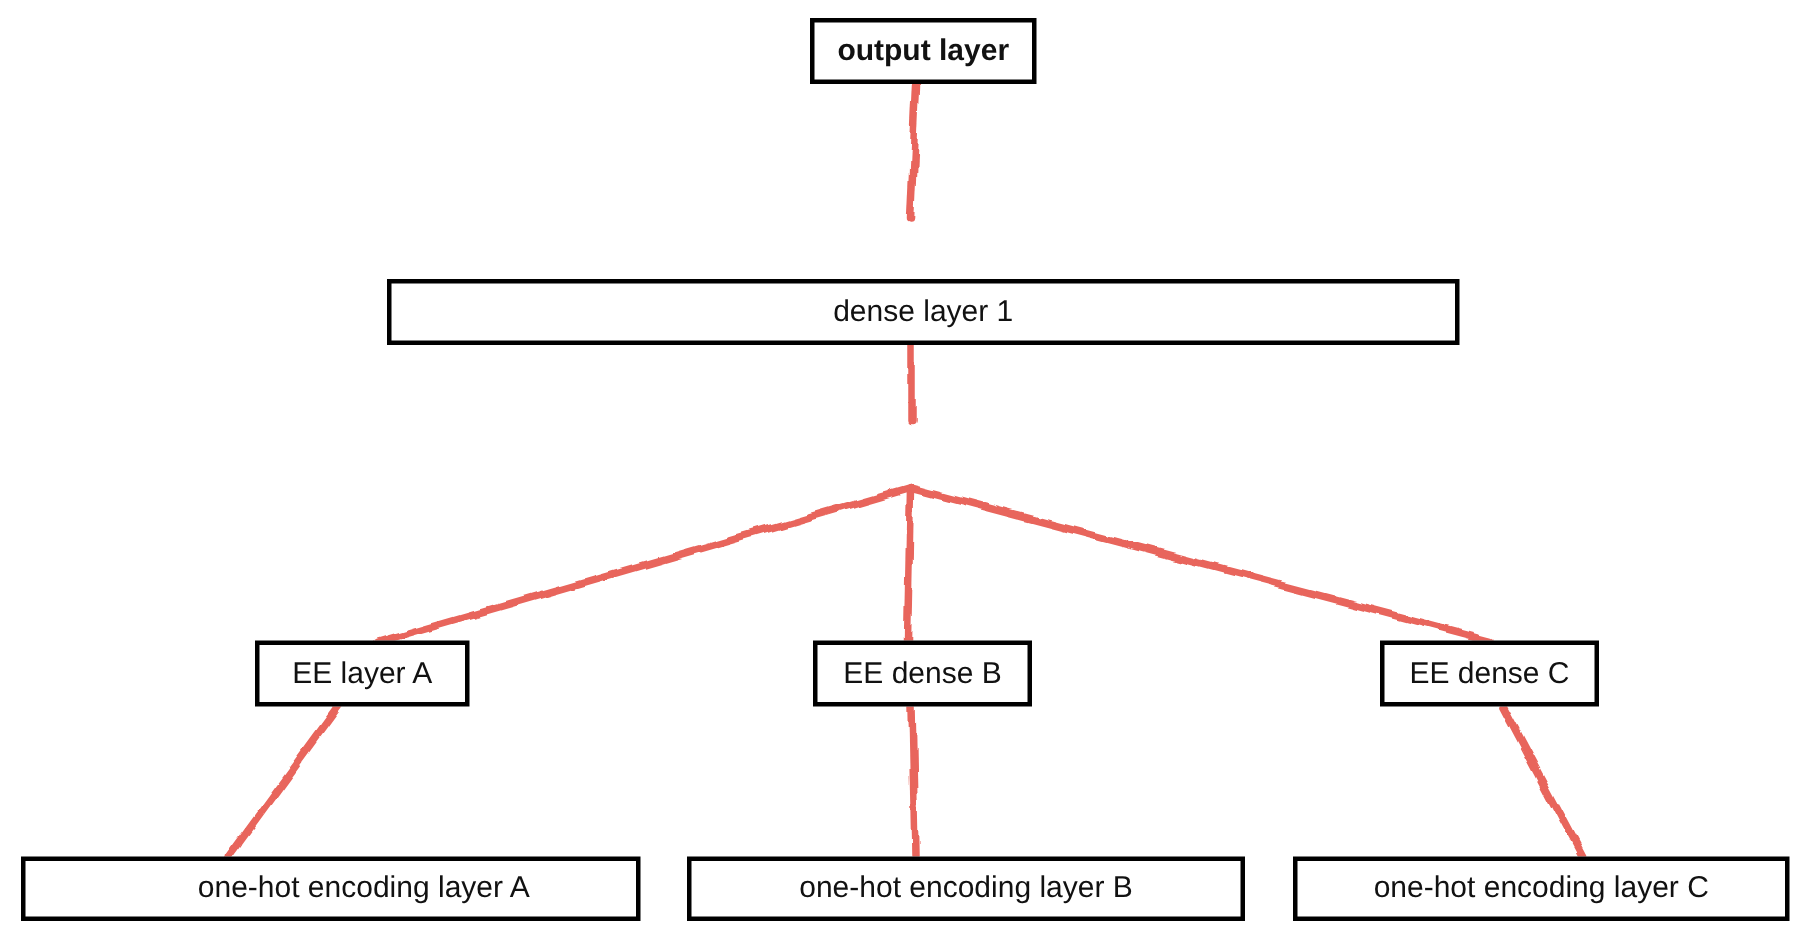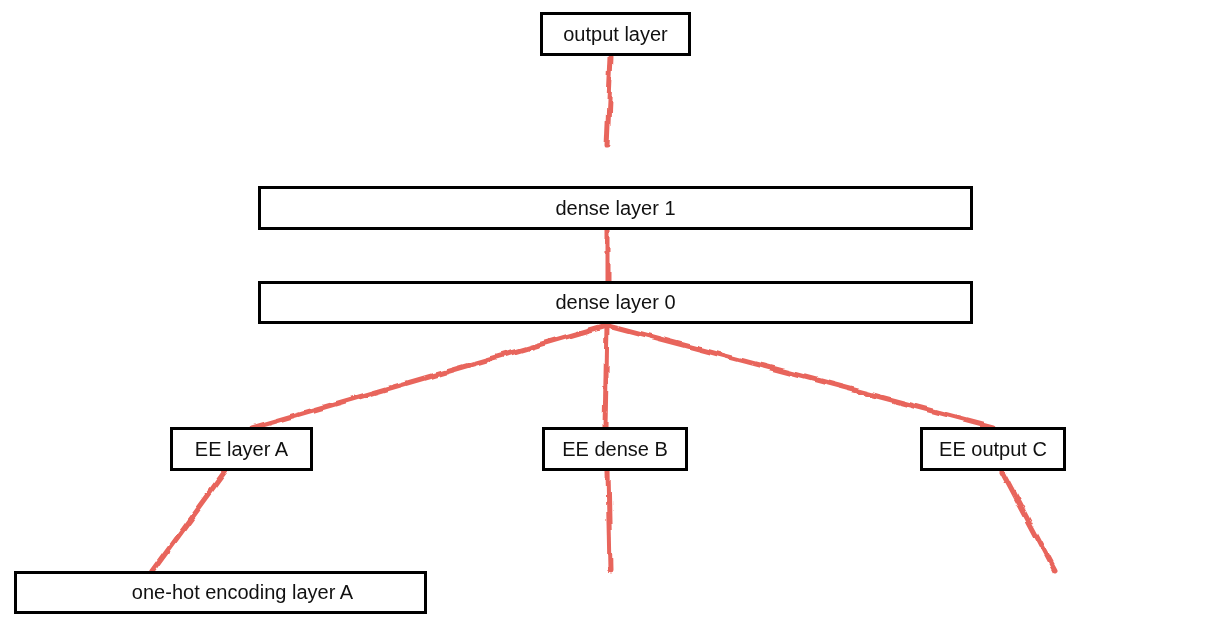--- a/index.html
+++ b/index.html
@@ -29,21 +29,21 @@
     background: #ffffff;
     border: 3px solid #000000;
     display: flex;
     align-items: center;
     justify-content: center;
     font-size: 20px;
     color: #111111;
     white-space: nowrap;
   }
   
-  .node-output   { left: 540px; top: 12px;  width: 151px; height: 44px; }
+  .node-output   { left: 540px; top: 12px;  width: 151px; height: 44px; font-weight: bold; }
   .node-dense1   { left: 258px; top: 146px; width: 715px; height: 44px; margin-top: 40px; }
   .node-dense0   { left: 258px; top: 281px; width: 715px; height: 43px; }
   .node-eea      { left: 170px; top: 427px; width: 143px; height: 44px; justify-content: center; }
   .node-eeb      { left: 542px; top: 427px; width: 146px; height: 44px; }
   .node-eec      { left: 920px; top: 427px; width: 146px; height: 44px; }
   .node-onehota  { left: 14px;  top: 571px; width: 413px; height: 43px; padding-left: 44px; }
   .node-onehotb  { left: 458px; top: 571px; width: 372px; height: 43px; }
   .node-onehotc  { left: 862px; top: 571px; width: 331px; height: 43px; }
 </style>
 </head>
@@ -71,35 +71,38 @@
   </svg>
 
   <div class="node node-output" style="border-color: rgb(0, 0, 0); color: rgb(17, 17, 17);">
     <span>output layer</span>
   </div>
 
   <div class="node node-dense1" style="border-color: rgb(0, 0, 0); color: rgb(17, 17, 17);">
     <span>dense layer 1</span>
   </div>
 
-  <div class="node node-dense0" style="border-color: rgb(0, 0, 0); color: rgb(17, 17, 17);">
-    <span>dense layer 0</span>
-  </div>
 
   <div class="node node-eea" style="border-color: rgb(0, 0, 0); color: rgb(17, 17, 17);">
     <span>EE layer A</span>
   </div>
 
   <div class="node node-eeb" style="border-color: rgb(0, 0, 0); color: rgb(17, 17, 17);">
     <span>EE dense B</span>
   </div>
 
   <div class="node node-eec" style="border-color: rgb(0, 0, 0); color: rgb(17, 17, 17);">
-    <span>EE output C</span>
+    <span>EE dense C</span>
   </div>
 
   <div class="node node-onehota" style="border-color: rgb(0, 0, 0); color: rgb(17, 17, 17);">
     <span>one-hot encoding layer A</span>
   </div>
 
+  <div class="node node-onehotb" style="border-color: rgb(0, 0, 0); color: rgb(17, 17, 17);">
+    <span>one-hot encoding layer B</span>
+  </div>
 
+  <div class="node node-onehotc" style="border-color: rgb(0, 0, 0); color: rgb(17, 17, 17);">
+    <span>one-hot encoding layer C</span>
+  </div>
 
 </div>
 
 </body></html>

